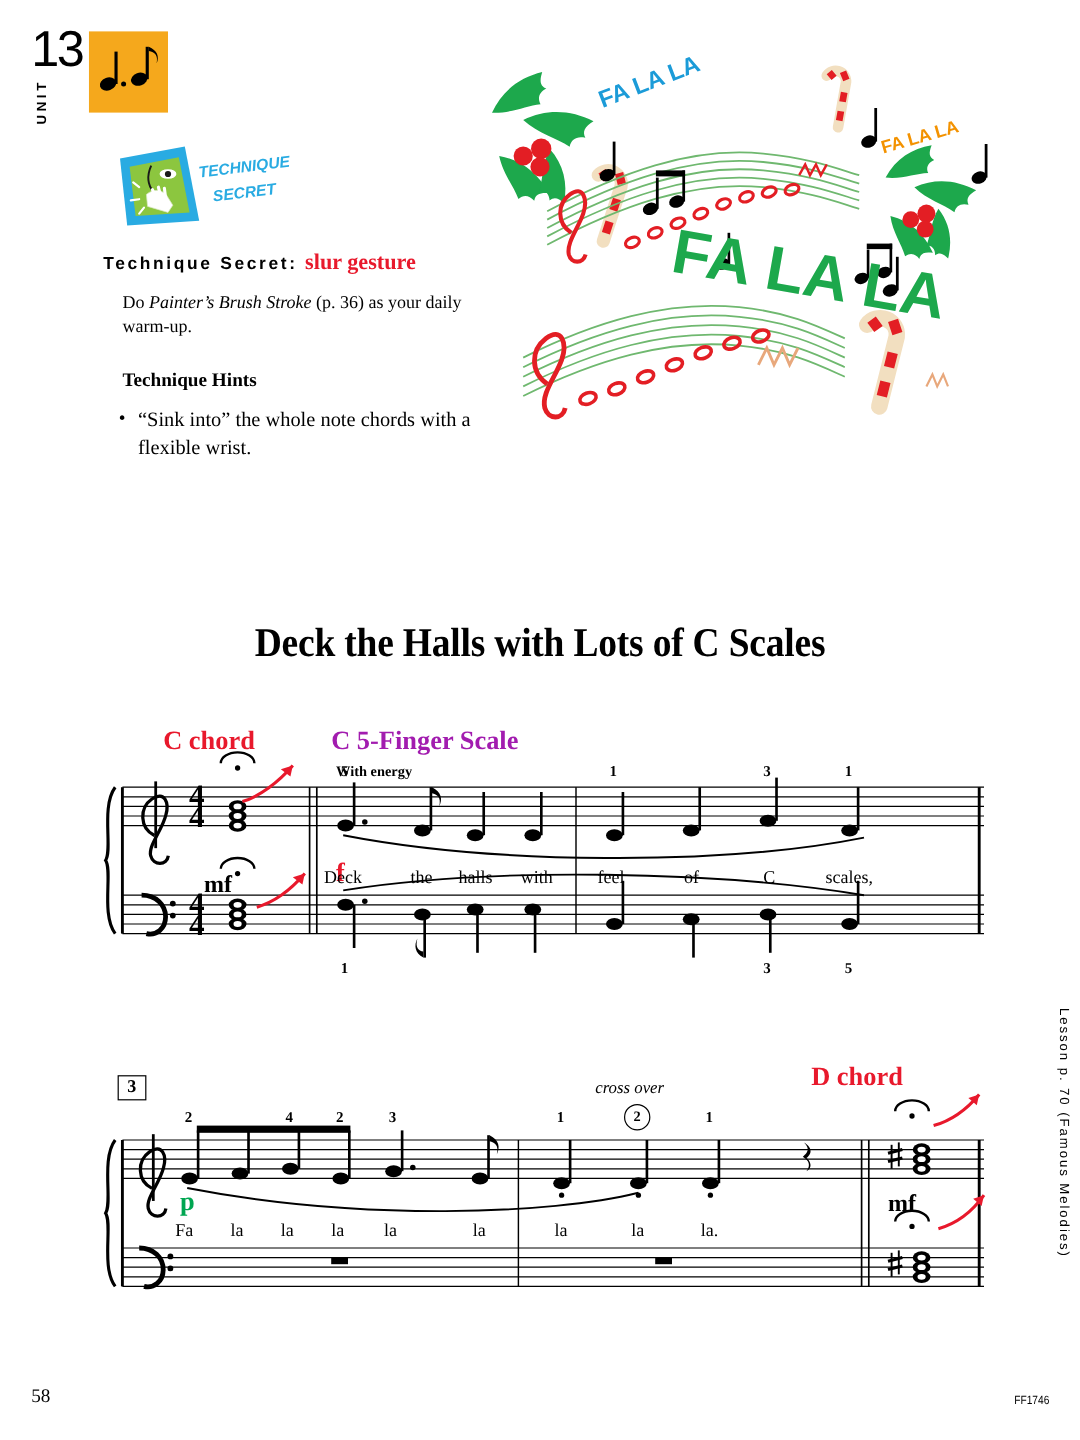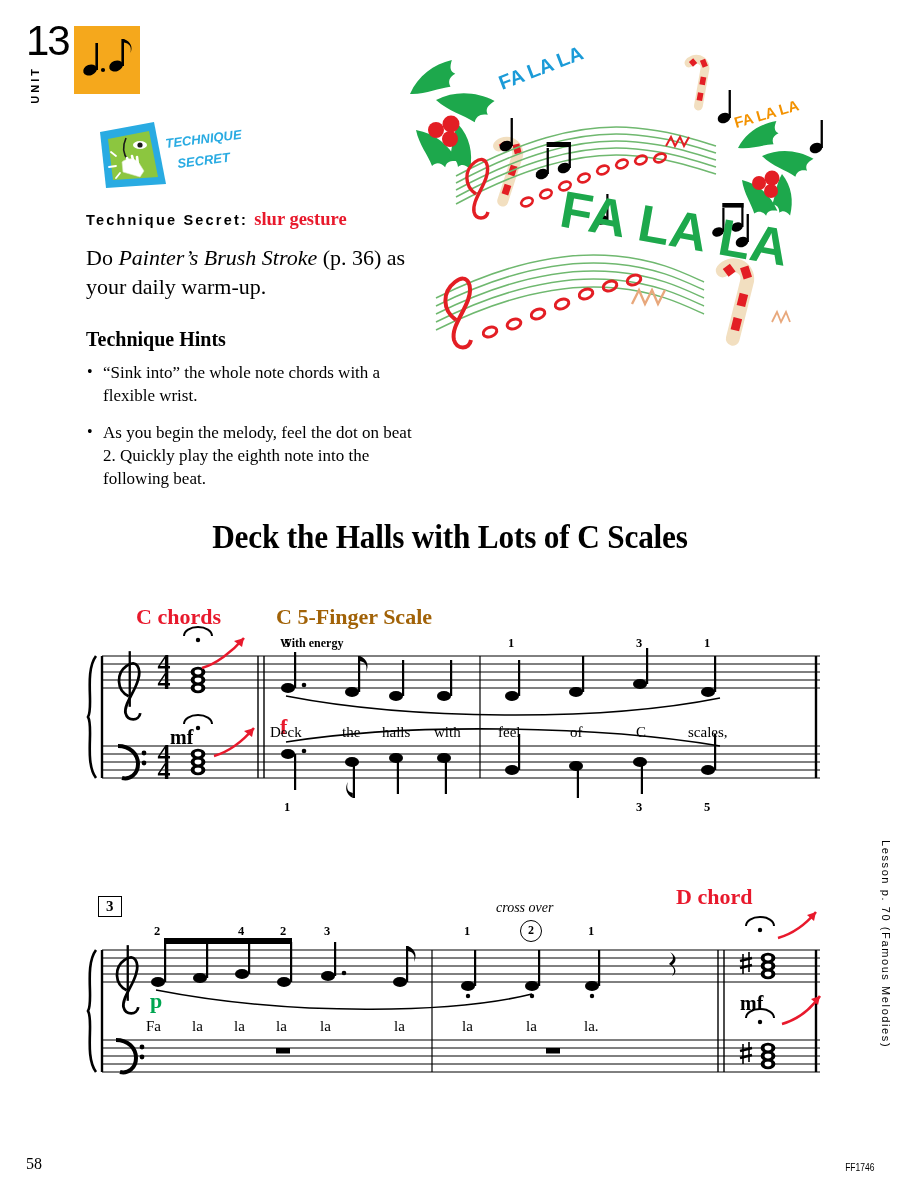--- a/index.html
+++ b/index.html
@@ -20,45 +20,45 @@
   
   #tech-logo{left:96px;top:118px;width:150px;height:74px;}
   #tech-logo svg{display:block;}
 
   
   #text-col{left:86px;top:193px;width:330px;}
   #ts-head{font-family:"Liberation Sans",sans-serif;font-weight:bold;font-size:14.5px;
       letter-spacing:2.2px;margin:16px 0 13px 0;white-space:nowrap;}
   #ts-head .red{color:#E8192C;font-family:"Liberation Serif",serif;font-size:18.5px;
       letter-spacing:0;font-weight:bold;}
-  #ts-body{font-size:22px;line-height:1.34;margin:0 0 26px 0;}
+  #ts-body{font-size:15px;line-height:1.34;margin:0 0 26px 16px;}
   #ts-body i{font-style:italic;}
-  #hints-head{font-size:20px;font-weight:bold;margin:0 0 11px 0;}
-  ul#hints{list-style:none;margin:0;padding:0;}
+  #hints-head{font-size:16px;font-weight:bold;margin:0 0 11px 16px;}
+  ul#hints{list-style:none;margin:12px;padding:0;}
   ul#hints li{font-size:17px;line-height:1.34;margin-bottom:15px;
       padding-left:17px;position:relative;}
   ul#hints li:before{content:"\2022";position:absolute;left:1px;top:-1px;font-size:16px;}
 
   
   #xmas-art{left:386px;top:36px;width:500px;height:330px;}
   #xmas-art svg{display:block;}
 
   
   #song-title{left:0;top:518px;width:900px;text-align:center;
       font-family:"Liberation Serif",serif;font-weight:bold;font-size:34px;
       transform:scaleX(.92);transform-origin:center;letter-spacing:-0.2px;}
 
   
   #system-1{left:80px;top:596px;width:740px;height:260px;}
   #system-2{left:80px;top:880px;width:740px;height:220px;}
   .sysvg{display:block;}
 
   .mk{position:absolute;white-space:nowrap;}
   .lbl-red{color:#E8192C;font-weight:bold;font-size:22px;font-family:"Liberation Serif",serif;}
-  .lbl-blue{color:#a16207;font-weight:bold;font-size:22px;font-family:"Liberation Serif",serif;}
+  .lbl-blue{color:#a21caf;font-weight:bold;font-size:22px;font-family:"Liberation Serif",serif;}
   .lbl-tempo{font-weight:bold;font-size:12px;}
   .lyric{font-size:15px;}
   .fing{font-size:12.5px;font-weight:bold;font-family:"Liberation Serif",serif;}
   .dyn{font-weight:bold;font-family:"Liberation Serif",serif;}
   .crossover{font-style:italic;font-size:14px;}
 
   
   #side-note{right:8px;top:840px;writing-mode:vertical-rl;
       font-family:"Liberation Sans",sans-serif;font-size:11px;letter-spacing:1.6px;}
   #page-num{left:26px;top:1155px;font-size:16px;}
@@ -107,21 +107,20 @@
   <p id="ts-head">
     <span>Technique Secret:</span>
     <span class="red">slur gesture</span>
   </p>
   <p id="ts-body">
     <span>Do </span><i>Painter’s Brush Stroke</i><span> (p. 36) as your daily warm-up.</span>
   </p>
   <p id="hints-head">Technique Hints</p>
   <ul id="hints">
     <li>“Sink into” the whole note chords with a flexible wrist.</li>
-    <li>As you begin the melody, feel the dot on beat 2. Quickly play the eighth note into the following beat.</li>
   </ul>
 </div>
 
 <div class="abs" id="xmas-art">
 <svg width="500" height="330" viewBox="0 0 500 330">
   <defs>
     <g id="hollyleaf">
       <path d="M0 0 C14 -11 30 -13 46 -9 C41 -4 40 -1 43 3 C37 3 34 6 34 11 C24 7 12 7 0 0 Z" fill="#1DA84C"></path>
     </g>
   </defs>
@@ -366,21 +365,21 @@
       <ellipse cx="628" cy="174" rx="7" ry="5"></ellipse>
         <rect x="634" y="138" width="2.2" height="36"></rect>
     </g>
 
     <path d="M206 100 C330 124 520 126 640 102" stroke="#000" stroke-width="1.6" fill="none"></path>
     <path d="M206 146 C330 126 520 130 640 150" stroke="#000" stroke-width="1.6" fill="none"></path>
 
     <line x1="736" y1="60" x2="736" y2="182" stroke="#000" stroke-width="2.4"></line>
   </svg>
 
-  <span class="mk lbl-red" style="left:56px;top:8px;">C chords</span>
+  <span class="mk lbl-red" style="left:56px;top:8px;">C chord</span>
   <svg class="mk" style="left:118px;top:34px;" width="60" height="42">
     <path d="M4 38 C18 34 34 22 46 8" stroke="#E8192C" stroke-width="2.6" fill="none"></path>
     <path d="M46 8 l-10 3 l8 6 z" fill="#E8192C"></path>
   </svg>
   <span class="mk lbl-blue" style="left:196px;top:8px;">C 5-Finger Scale</span>
   <span class="mk lbl-tempo" style="left:200px;top:40px;">With energy</span>
 
   <span class="mk dyn" style="left:90px;top:130px;font-size:20px;">mf</span>
   <svg class="mk" style="left:130px;top:126px;" width="58" height="40">
     <path d="M4 34 C18 30 32 20 44 6" stroke="#E8192C" stroke-width="2.6" fill="none"></path>

